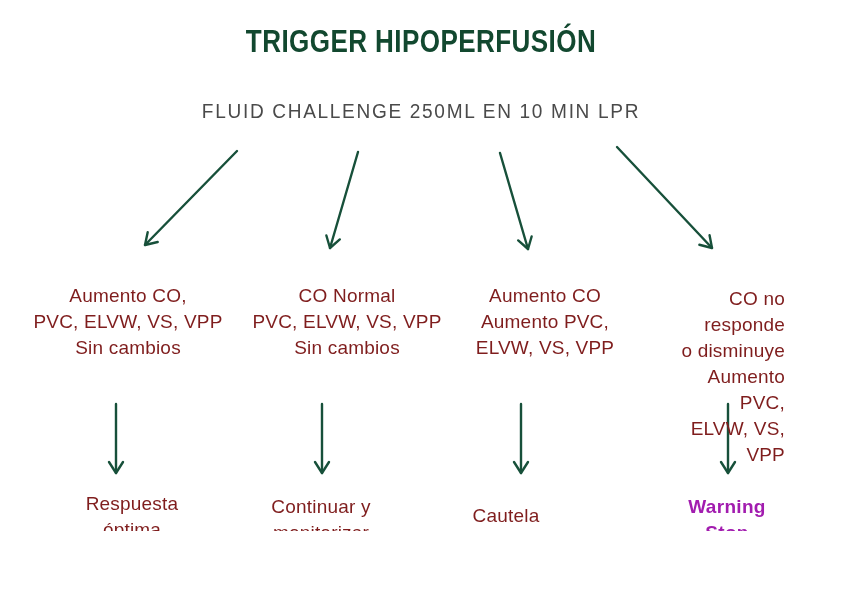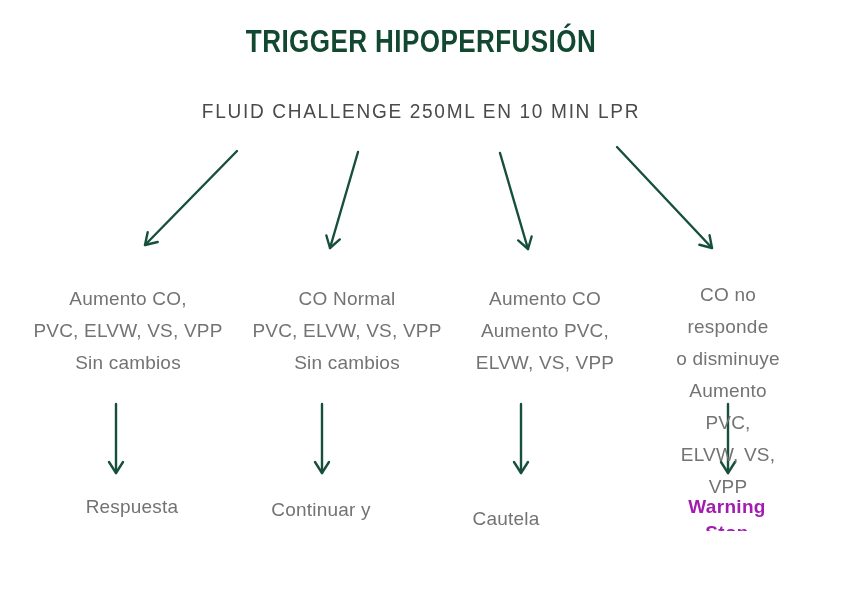--- a/index.html
+++ b/index.html
@@ -51,35 +51,35 @@
     width: 842px;
     height: 596px;
     pointer-events: none;
   }
   .flow-text {
     position: absolute;
     transform: translateX(-50%);
     text-align: center;
     white-space: pre-line;
     font-size: 19px;
-    line-height: 32px;
+    line-height: 26px;
     letter-spacing: 0.2px;
-    color: #737373;
+    color: #7f1d1d;
     font-weight: 400;
   }
   .flow-text.warning {
     color: #a21caf;
     font-weight: 700;
     line-height: 26px;
     letter-spacing: 0.3px;
   }
   .f1 { left: 128px; top: 283px; }
   .f2 { left: 347px; top: 283px; }
   .f3 { left: 537px; top: 283px; margin-left: 8px; }
-  .f4 { left: 728px; top: 279px; }
+  .f4 { left: 728px; top: 286px; text-align: right; }
   .a1 { left: 132px; top: 491px; }
   .a2 { left: 321px; top: 494px; }
   .a3 { left: 506px; top: 503px; }
   .a4 { left: 727px; top: 494px; }
 </style>
 </head>
 <body>
 
 <div class="canvas">
 

